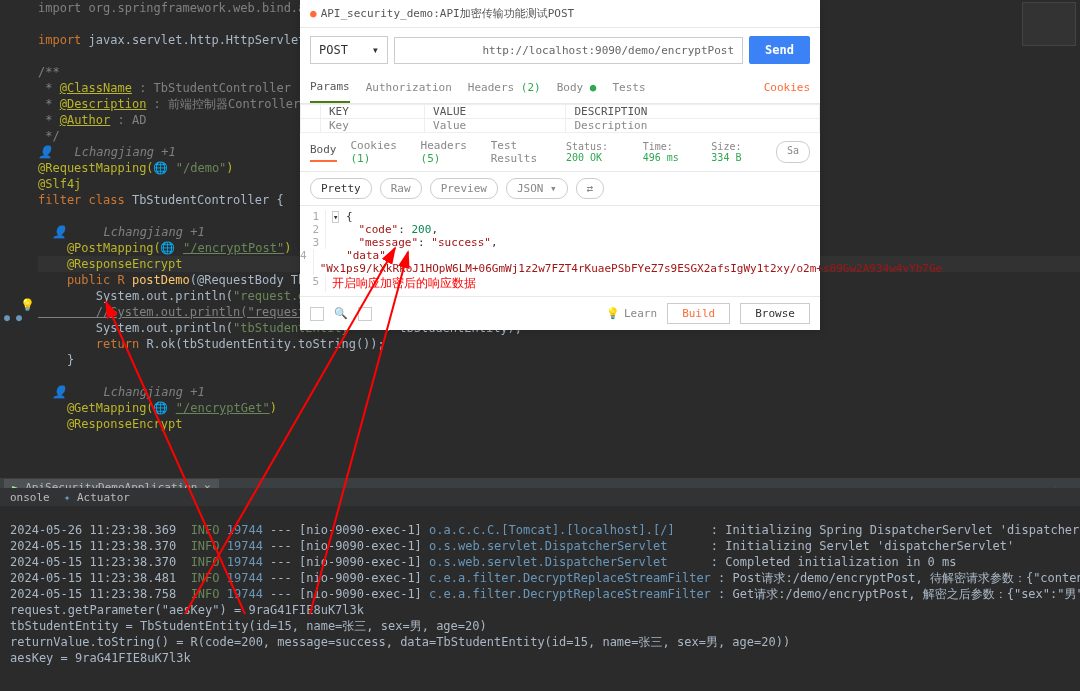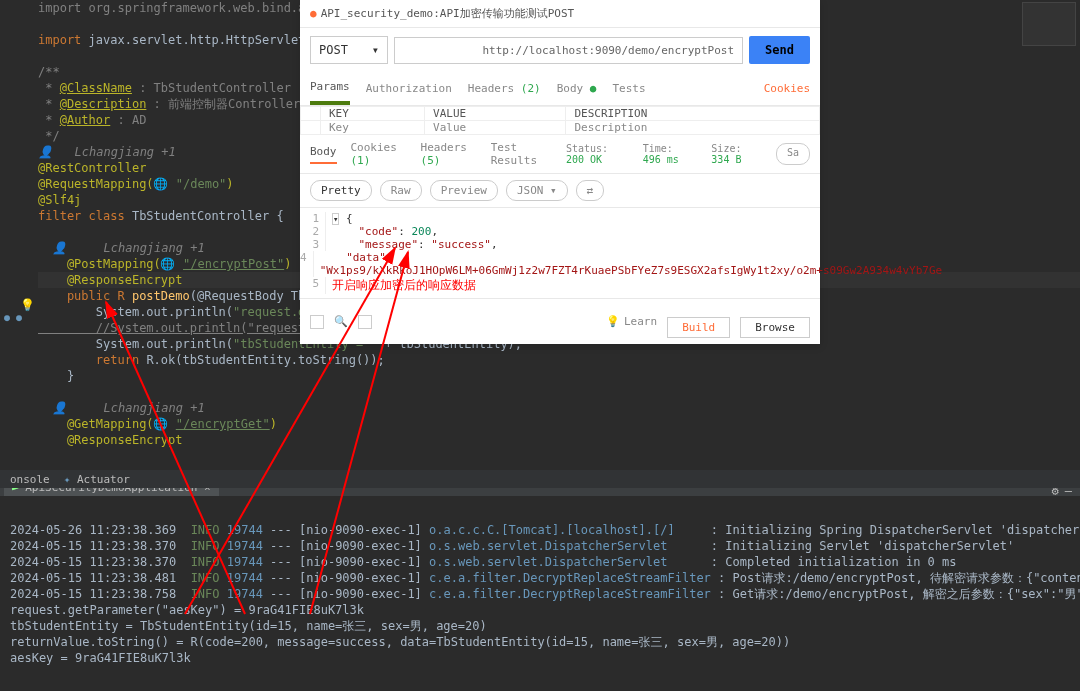--- a/index.html
+++ b/index.html
@@ -17,24 +17,24 @@
 .hl { background:#323232; width:100%; display:inline-block;}
 .author-line { color:#808080; font-style:italic;}
 .underline { text-decoration:underline; }
 
 
 .postman { position:absolute; top:0; left:300px; width:520px; background:#fff; color:#333; font-family:Arial,sans-serif; font-size:12px; box-shadow:0 2px 8px rgba(0,0,0,.15); }
 .pm-tab { padding:6px 10px; border-bottom:1px solid #e8e8e8; font-size:11px; color:#555; display:flex; align-items:center; gap:4px;}
 .pm-req { display:flex; padding:8px 10px; gap:6px; align-items:center;text-align:right;}
 .pm-method { border:1px solid #ccc; padding:6px 8px; width:78px; display:flex; justify-content:space-between; align-items:center; font-size:12px; color:#333;}
 .pm-url { border:1px solid #ccc; padding:6px 8px; flex:1; color:#666; font-size:11px;}
-.pm-send { background:#3b82f6; color:#000000; padding:7px 16px; font-weight:bold; border-radius:2px;}
+.pm-send { background:#3b82f6; color:#ffffff; padding:7px 16px; font-weight:bold; border-radius:2px;}
 .pm-subtabs { display:flex; gap:16px; padding:0 10px; border-bottom:1px solid #e8e8e8; font-size:11px; align-items:center;}
 .pm-subtab { padding:8px 0; color:#888;}
-.pm-subtab.active { color:#555; border-bottom:4px solid #4d7c0f; }
+.pm-subtab.active { color:#555; border-bottom:2px solid #4d7c0f; }
 .pm-cookies { margin-left:auto; color:#ff6c37;}
 .pm-table { border-collapse:collapse; width:100%; font-size:11px;}
 .pm-table th, .pm-table td { border:1px solid #eee; padding:0 8px; text-align:left; color:#888;}
 .pm-table th { color:#555; font-weight:normal;}
 .pm-resp-tabs { display:flex; gap:14px; padding:6px 10px; border-bottom:1px solid #e8e8e8; font-size:11px; color:#888; align-items:center;}
 .pm-resp-tabs .active { color:#555; border-bottom:2px solid #ff6c37; padding-bottom:4px;}
 .pm-stat { margin-left:auto; display:flex; gap:20px; font-size:10px;}
 .pm-stat span.v { color:#2fa84f;}
 .pm-viewbar { display:flex; gap:8px; padding:6px 10px; border-bottom:1px solid #e8e8e8; font-size:11px; align-items:center;}
 .pm-viewbtn { border:1px solid #ccc; padding:3px 10px; color:#888; border-radius:10px;}
@@ -43,28 +43,28 @@
 .pm-body .ln { display:flex;}
 .pm-body .lnum { width:26px; text-align:right; color:#aaa; padding-right:6px; border-right:1px solid #eee;}
 .pm-body .lc { padding-left:6px;}
 .jk { color:#a31515;}
 .jn { color:#098658;}
 .js { color:#a31515;}
 .red-anno { color:#f00; padding-left:60px; font-size:12px;}
 .pm-foot { display:flex; padding:6px 10px; border-top:1px solid #e8e8e8; font-size:11px; align-items:center; gap:10px;}
 .pm-foot .ico { width:14px; height:14px; border:1px solid #ccc;}
 .pm-foot .learn { margin-left:auto; display:flex; align-items:center; gap:4px; color:#888;}
-.pm-foot .btn { border:1px solid #ccc; padding:3px 14px;margin-top:12px;}
+.pm-foot .btn { border:1px solid #ccc; padding:3px 14px;}
 .pm-foot .build { color:#ff6c37;}
 
 
 .run-tabs { position:absolute; top:478px; left:0; right:0; height:18px; background:#3c3f41; display:flex; gap:2px; padding-left:4px; align-items:center;}
 .run-tab { background:#4e5254; padding:2px 8px; font-size:11px; color:#bbb;}
 .run-tab .dot { color:#8f8;}
-.run-sub { position:absolute; top:470px; left:0; right:0; height:18px; background:#313335; display:flex; padding-left:10px; gap:14px; font-size:11px; align-items:center; color:#bbb;}
+.run-sub { position:absolute; top:488px; left:0; right:0; height:18px; background:#313335; display:flex; padding-left:10px; gap:14px; font-size:11px; align-items:center; color:#bbb;}
 .console { position:absolute; top:514px; left:0; right:0; bottom:0; background:#2b2b2b; padding:8px 10px; font-size:12px; line-height:16.5px; overflow:hidden;}
 .log-ts { color:#a9b7c6;}
 .log-info { color:#6a8759;}
 .log-pid { color:#6897bb;}
 .log-src { color:#6897bb;}
 .log-msg { color:#a9b7c6;}
 
 
 svg.arrows { position:absolute; top:0; left:0; pointer-events:none;}
 
@@ -80,21 +80,20 @@
 <div class="code-line cmt">import org.springframework.web.bind.annotation.*;</div>
 <div class="code-line">&nbsp;</div>
 <div class="code-line"><span class="kw">import</span> <span class="type">javax.servlet.http.HttpServletRequest;</span></div>
 <div class="code-line">&nbsp;</div>
 <div class="code-line cmt">/**</div>
 <div class="code-line cmt"><span class="cmt"> * </span><span class="ann underline">@ClassName</span><span class="cmt"> : TbStudentController</span></div>
 <div class="code-line cmt"><span class="cmt"> * </span><span class="ann underline">@Description</span><span class="cmt"> : 前端控制器Controller测试类</span></div>
 <div class="code-line cmt"><span class="cmt"> * </span><span class="ann underline">@Author</span><span class="cmt"> : AD</span></div>
 <div class="code-line cmt"> */</div>
 <div class="code-line author-line">👤 <span>  Lchangjiang +1</span></div>
-<div class="code-line"><span class="ann">@RestController</span></div>
 <div class="code-line"><span class="ann">@RequestMapping(</span><span style="color:#bbb">🌐 </span><span class="str">"/demo"</span><span class="ann">)</span></div>
 <div class="code-line"><span class="ann">@Slf4j</span></div>
 <div class="code-line"><span class="kw">filter class </span><span>TbStudentController {</span></div>
 <div class="code-line">&nbsp;</div>
 <div class="code-line author-line">  👤 <span>    Lchangjiang +1</span></div>
 <div class="code-line"><span class="ann">    @PostMapping(</span><span style="color:#bbb">🌐 </span><span class="str underline">"/encryptPost"</span><span class="ann">)</span></div>
 <div class="code-line hl"><span class="ann">    @ResponseEncrypt</span></div>
 <div class="code-line"><span class="kw">    public R </span><span class="method">postDemo</span><span>(@RequestBody TbStudentEntity tbStudentEntity,HttpServletRequest request){</span></div>
 <div class="code-line"><span>        System.out.println(</span><span class="str">"request.getParameter(\"aesKey\") = "</span><span> + request.getParameter( s: </span><span class="str">"aesKey"</span><span>));</span></div>
 <div class="code-line"><span class="cmt underline">        //System.out.println("request.getAttribute(\"aesKey\") = " + request.getAttribute("aesKey"));</span></div>

